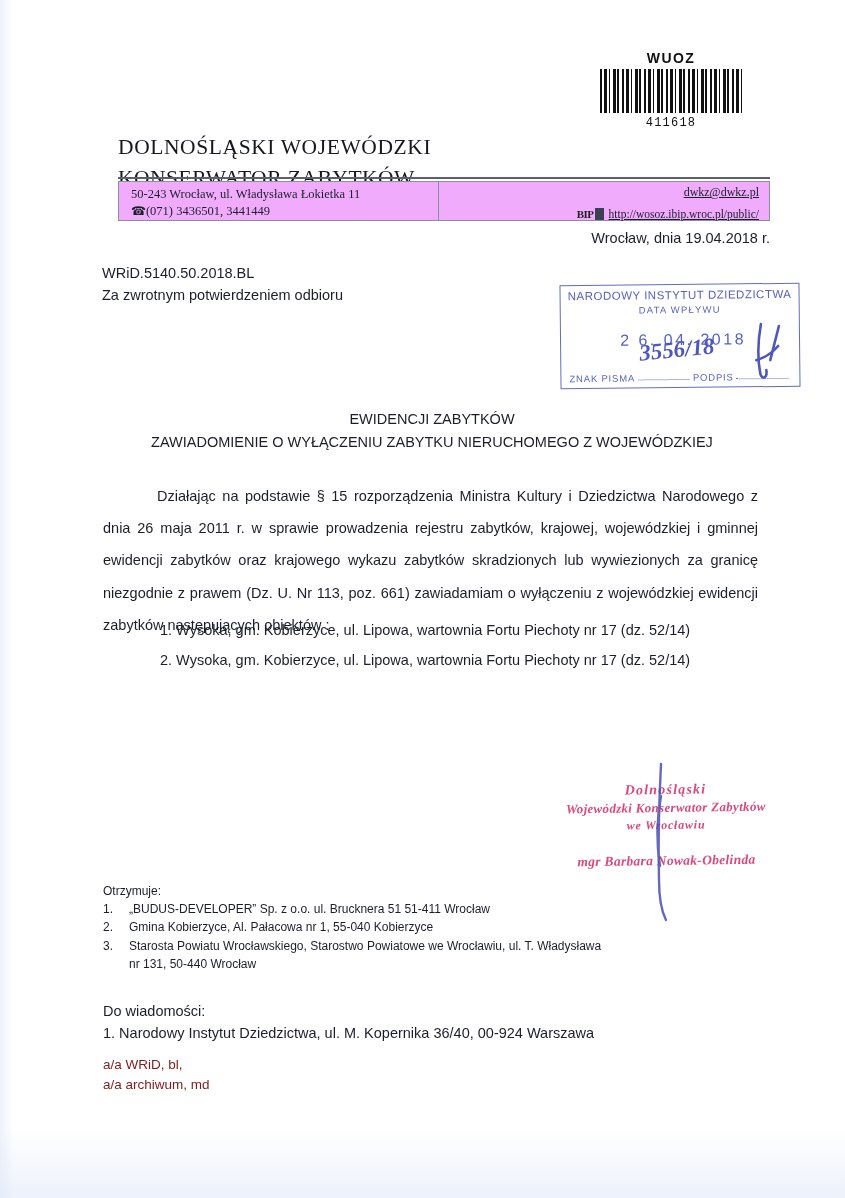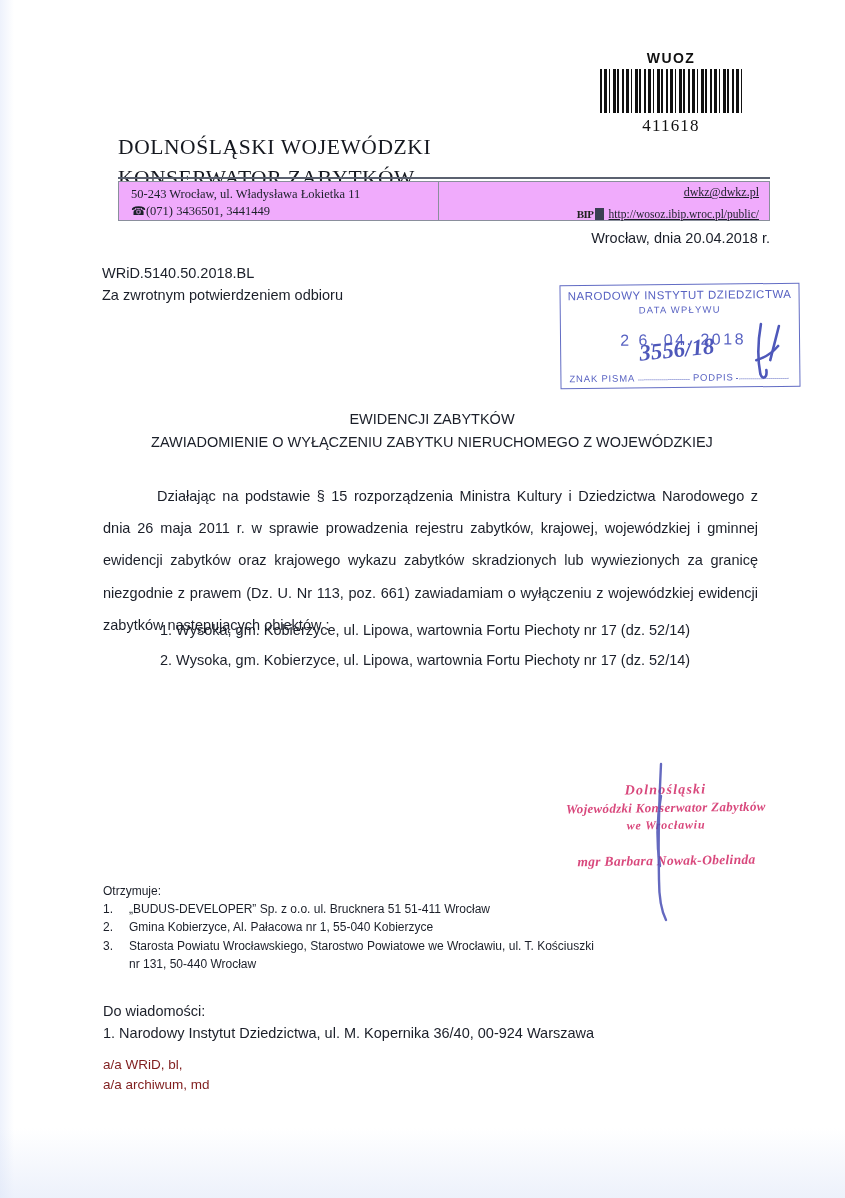--- a/index.html
+++ b/index.html
@@ -72,22 +72,22 @@
     background-image: repeating-linear-gradient(
       to right,
       #111 0px, #111 2px, #fff 2px, #fff 4px,
       #111 4px, #111 7px, #fff 7px, #fff 9px,
       #111 9px, #111 10px, #fff 10px, #fff 13px,
       #111 13px, #111 16px, #fff 16px, #fff 17px,
       #111 17px, #111 19px, #fff 19px, #fff 22px
     );
   }
   .barcode-number {
-    font-family: Liberation Serif, serif;
-    font-size: 17px;
+    font-family: Liberation Mono, monospace;
+    font-size: 12px;
     letter-spacing: 1.2px;
     color: #111;
     margin-top: 3px;
   }
 
   
   .head-rule {
     position: absolute;
     left: 118px;
     top: 177px;
@@ -371,21 +371,21 @@
     </div>
     <div class="contact-cell-right">
       <span class="email">dwkz@dwkz.pl</span>
       <span class="bip-row">
         <span class="bip-logo">BIP</span>
         <span class="bip-url">http://wosoz.ibip.wroc.pl/public/</span>
       </span>
     </div>
   </div>
 
-  <div class="date-line">Wrocław, dnia 20.04.2018 r.</div>
+  <div class="date-line">Wrocław, dnia 19.04.2018 r.</div>
 
   <div class="ref-block">
     <div>WRiD.5140.50.2018.BL</div>
     <div>Za zwrotnym potwierdzeniem odbioru</div>
   </div>
 
   <div class="nid-stamp">
     <div class="nid-title">NARODOWY INSTYTUT DZIEDZICTWA</div>
     <div class="nid-sub">DATA WPŁYWU</div>
     <div class="nid-date">2 6. 04.  2018</div>
@@ -436,21 +436,21 @@
     <div class="rcp-row">
       <span class="rcp-num">1.</span>
       <span class="rcp-txt">„BUDUS-DEVELOPER” Sp. z o.o. ul. Brucknera 51 51-411 Wrocław</span>
     </div>
     <div class="rcp-row">
       <span class="rcp-num">2.</span>
       <span class="rcp-txt">Gmina Kobierzyce, Al. Pałacowa nr 1, 55-040 Kobierzyce</span>
     </div>
     <div class="rcp-row">
       <span class="rcp-num">3.</span>
-      <span class="rcp-txt">Starosta Powiatu Wrocławskiego, Starostwo Powiatowe we Wrocławiu, ul. T. Kościuszki</span>
+      <span class="rcp-txt">Starosta Powiatu Wrocławskiego, Starostwo Powiatowe we Wrocławiu, ul. T. Władysława</span>
     </div>
     <div class="rcp-cont">nr 131, 50-440 Wrocław</div>
   </div>
 
   <div class="cc-section">
     <div>Do wiadomości:</div>
     <div>1. Narodowy Instytut Dziedzictwa, ul. M. Kopernika 36/40, 00-924 Warszawa</div>
   </div>
 
   <div class="aa-section">

